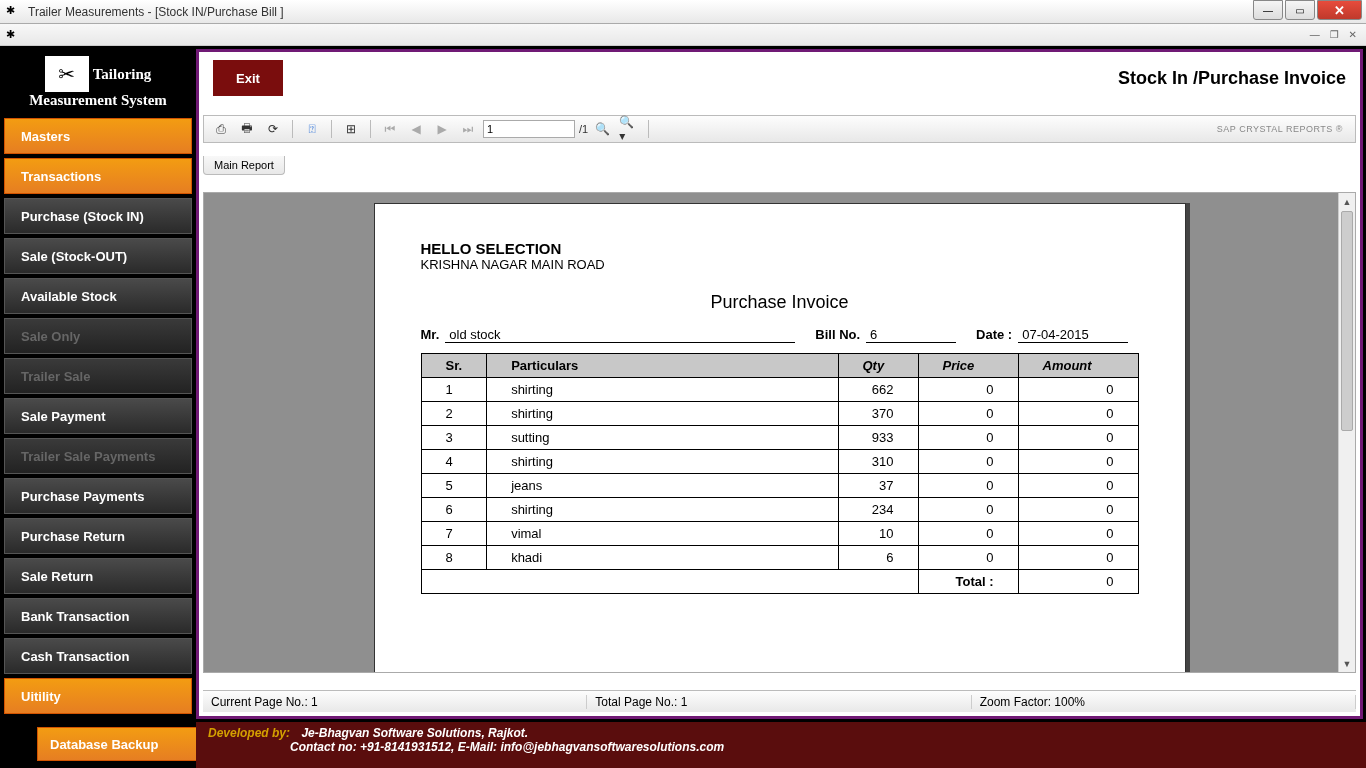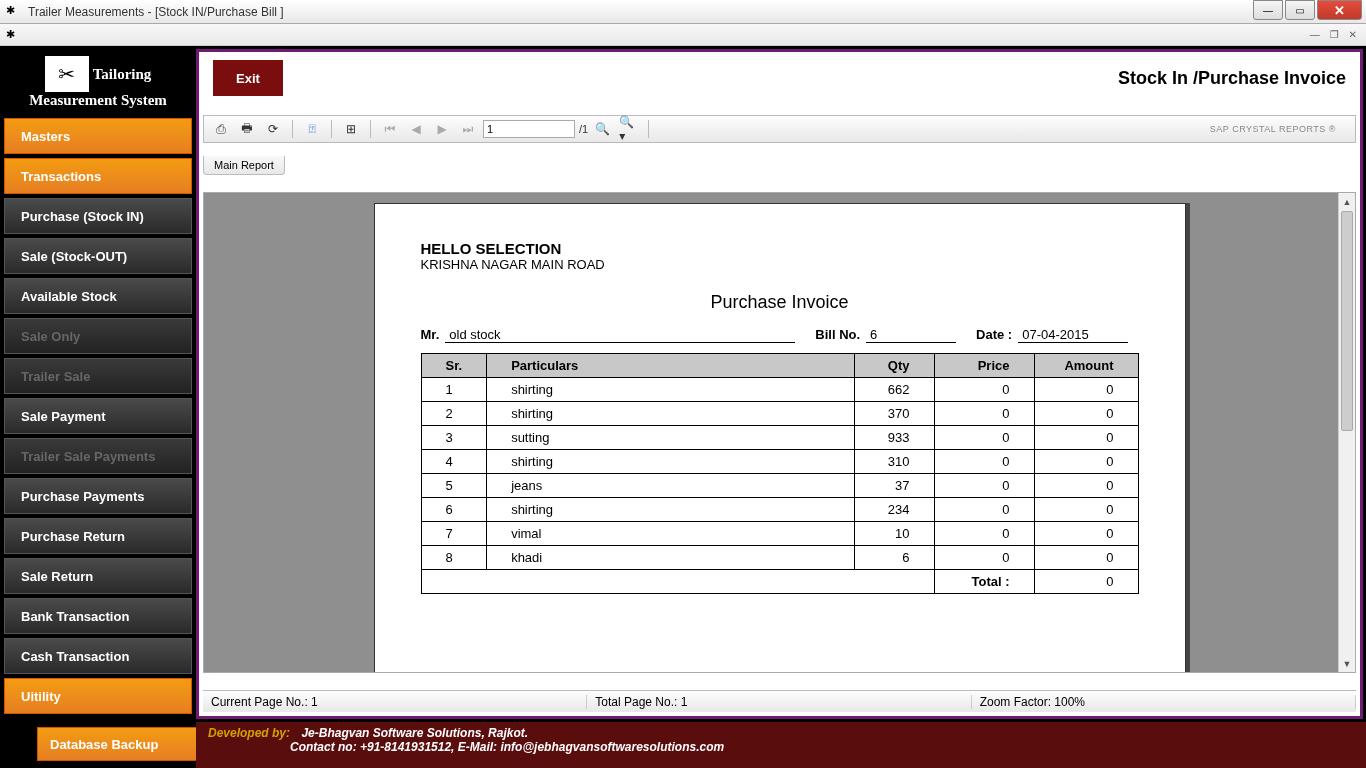--- a/index.html
+++ b/index.html
@@ -34,39 +34,39 @@
 
 .content-head { display:flex; justify-content:space-between; align-items:center; padding:8px 14px 4px 14px; }
 .exit-btn { width:70px; height:36px; background:#7a0d0d; color:#fff; font-weight:bold; font-size:13px; border:none; cursor:pointer; }
 .page-title { font-size:18px; font-weight:bold; color:#000; }
 
 .report-toolbar { height:28px; border:1px solid #bbb; margin:2px 4px 0 4px; background:linear-gradient(to bottom,#fdfdfd,#e8e8e8); display:flex; align-items:center; padding:0 6px; gap:4px; position:relative; }
 .rt-btn { width:22px; height:20px; display:flex; align-items:center; justify-content:center; color:#333; font-size:12px; cursor:pointer; border:1px solid transparent; }
 .rt-sep { width:1px; height:18px; background:#bbb; margin:0 4px; }
 .rt-input { width:92px; height:18px; border:1px solid #aaa; font-size:11px; padding:0 3px; }
 .rt-label { font-size:11px; color:#333; }
-.rt-brand { position:absolute; right:19px; font-size:9px; color:#888; letter-spacing:0.5px; }
+.rt-brand { position:absolute; right:12px; font-size:9px; color:#888; letter-spacing:0.5px; }
 
 .tab-strip { margin:0 4px; display:flex; }
 .tab { border:1px solid #bbb; border-top:none; padding:3px 10px; font-size:11px; background:linear-gradient(to bottom,#f8f8f8,#e8e8e8); border-radius:0 0 4px 4px; cursor:pointer;}
 
 .report-viewer { flex:1; margin:4px; border:1px solid #aaa; background:#8f8f8f; overflow:auto; position:relative; display:flex; justify-content:center; padding-top:10px; }
 .page { width: 812px; min-height: 480px; background:#fff; border:1px solid #333; box-shadow: 4px 0 0 #444; padding: 36px 46px; position:relative; }
 .company-name { font-weight:bold; font-size:15px; font-family: Arial; }
 .company-addr { font-size:13px; font-family: Arial; }
 .doc-title { text-align:center; font-size:18px; margin:20px 0 14px 0; font-family: Arial; }
 .info-row { display:flex; font-size:13px; margin-bottom:10px; font-family:Arial; }
 .info-row .lbl { font-weight:bold; margin-right:6px; }
 .info-row .val { border-bottom:1px solid #000; display:inline-block; min-width:70px; padding:0 4px; }
 
 .inv-table { width:100%; border-collapse:collapse; font-size:13px; font-family:Arial; }
 .inv-table th, .inv-table td { border:1px solid #000; padding:3px 24px; height:24px; }
 .inv-table th { background:#c8c8c8; text-align:left; font-weight:bold; }
 .inv-table .num { text-align:right; }
-.inv-table .ctr { text-align:right; }
+.inv-table .ctr { text-align:left;font-style:italic; }
 
 .status-bar { height:22px; border-top:1px solid #bbb; margin:0 4px 4px 4px; background:linear-gradient(to bottom,#fdfdfd,#e8e8e8); display:flex; align-items:center; font-size:12px; }
 .status-bar > div { flex:1; padding-left:8px; border-right:1px solid #ccc; }
 
 .footer-bar { height:46px; background:#000; display:flex; }
 .footer-left { width:196px; padding:5px; }
 .backup-btn { width:178px; height:34px; background:linear-gradient(to bottom,#f39c12,#e67e22); border:1px solid #d35400; color:#fff; font-weight:bold; font-size:13px; text-align:left; padding-left:12px; cursor:pointer;margin-left:32px; }
 .footer-right { flex:1; background:#5a0d0d; color:#fff; padding:4px 12px; font-size:12px; }
 .footer-right .dev { color:#d4a000; font-weight:bold; font-style:italic; margin-right:8px; }
 .footer-right .devname { font-weight:bold; font-style:italic; color:#fff; }
@@ -169,21 +169,21 @@
           <span class="lbl">Date :</span>
           <span class="val" style="min-width:110px">07-04-2015</span>
         </div>
         <table class="inv-table">
           <thead>
             <tr>
               <th style="width:45px">Sr.</th>
               <th>Particulars</th>
               <th style="width:80px" class="ctr">Qty</th>
               <th style="width:100px" class="ctr">Price</th>
-              <th style="width:104px" class="ctr">Amount</th>
+              <th style="width:120px" class="ctr">Amount</th>
             </tr>
           </thead>
           <tbody id="inv-body">
               <tr>
                 <td>1</td>
                 <td>shirting</td>
                 <td class="num">662</td>
                 <td class="num">0</td>
                 <td class="num">0</td>
               </tr>

